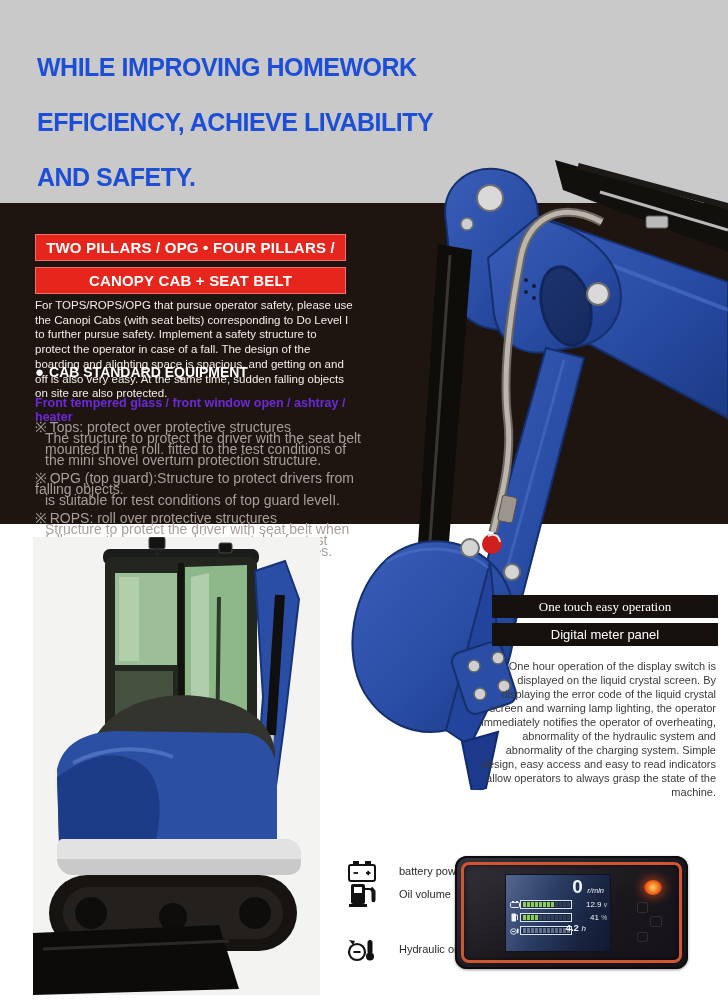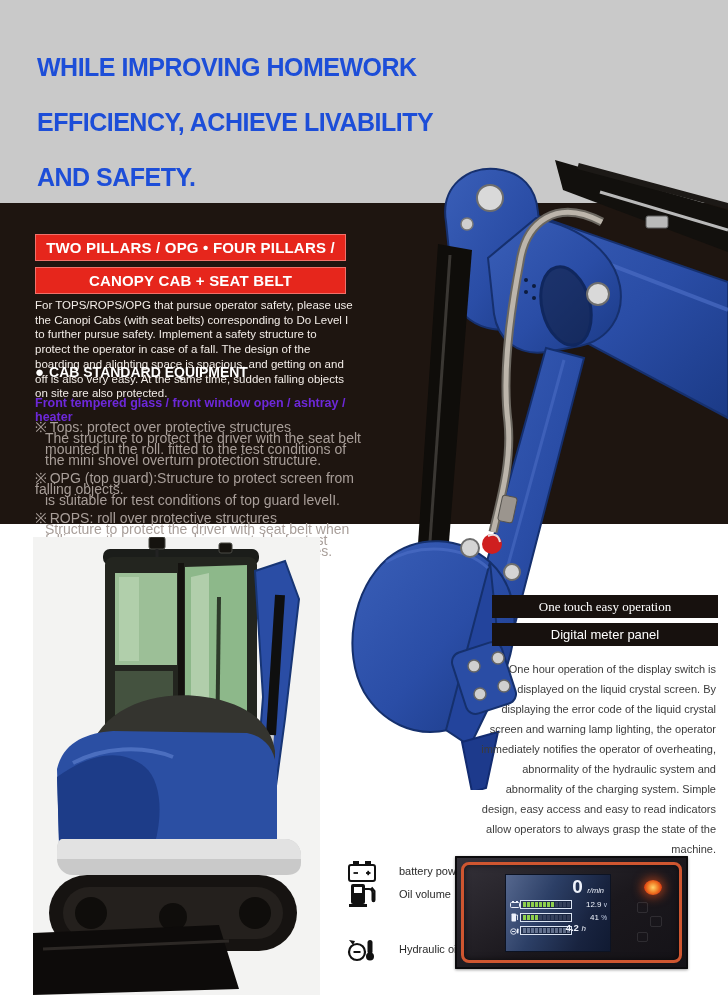--- a/index.html
+++ b/index.html
@@ -37,33 +37,33 @@
   .photo{left:33px;top:537px;width:287px;height:458px;z-index:1;}
 
   
   .arm{left:350px;top:160px;width:378px;height:630px;z-index:1;pointer-events:none;}
 
   
   .tag{position:absolute;left:492px;width:226px;height:23px;background:#17110e;
        color:#ffffff;font-size:13px;line-height:23px;text-align:center;z-index:2;}
   .tag1{top:595px;font-family:Liberation Serif, serif;} .tag2{top:623px;}
   .meter-body{left:476px;top:659px;width:240px;text-align:right;color:#3b3b3b;
-              font-size:11px;line-height:20px;z-index:2;}
+              font-size:11px;line-height:14px;z-index:2;}
 
   
   .legend-row{position:absolute;left:345px;height:30px;display:flex;
               align-items:center;z-index:2;}
   .legend-row .ic{width:34px;display:flex;justify-content:center;}
   .legend-row .lbl{margin-left:20px;font-size:11px;color:#2a2a2a;}
   .lr1{top:856px;} .lr2{top:879px;} .lr3{top:934px;}
 
   
   .panel{left:455px;top:856px;width:233px;height:113px;z-index:2;
          background:linear-gradient(150deg,#35323a 0%,#1b181d 55%,#141217 100%);
-         border-radius:1px;box-shadow:inset 0 0 0 2px #0c0b0d, 0 1px 3px rgba(0,0,0,.4);}
+         border-radius:12px;box-shadow:inset 0 0 0 2px #0c0b0d, 0 1px 3px rgba(0,0,0,.4);}
   .ring{position:absolute;inset:6px;border:3px solid #cf5630;border-radius:8px;
         box-shadow:inset 0 0 6px rgba(0,0,0,.6);}
   .lcd{position:absolute;left:50px;top:18px;width:106px;height:78px;
        background:linear-gradient(115deg,#55678e 0%,#2c3f66 38%,#18233f 75%,#101a32 100%);
        border:1px solid #0d1322;box-sizing:border-box;color:#eef2fb;}
   .rpm{text-align:right;padding:1px 6px 0 0;white-space:nowrap;}
   .rpm .val{font-size:19px;font-weight:700;}
   .rpm .unit{font-size:7.5px;font-style:italic;}
   .lcd-row{display:flex;align-items:center;height:13px;padding:0 3px;}
   .lcd-row .ric{width:11px;display:flex;justify-content:center;}
@@ -162,21 +162,21 @@
   <div class="equip-head">
     <span class="dot">●</span><span>CAB STANDARD EQUIPMENT</span>
   </div>
   <div class="equip-items">Front tempered glass / front window open / ashtray / heater</div>
   <div class="notes">
     <div class="note">
       <span class="mark">※</span><span>Tops: protect over protective structures</span>
       <span class="nbody">The structure to protect the driver with the seat belt mounted in the roll.  fitted to the test conditions of the mini shovel overturn protection structure.</span>
     </div>
     <div class="note">
-      <span class="mark">※</span><span>OPG (top guard):Structure to protect screen from falling objects.</span>
+      <span class="mark">※</span><span>OPG (top guard):Structure to protect drivers from falling objects.</span>
       <span class="nbody">is suitable for test conditions of top guard levelI.</span>
     </div>
     <div class="note">
       <span class="mark">※</span><span>ROPS: roll over protective structures</span>
       <span class="nbody">Structure to protect the driver with seat belt when falling.earthenware machine - suitable for test conditions of overturning protection structures.</span>
     </div>
   </div>
 </div>
 
 <svg class="abs photo" viewBox="0 0 287 458" xmlns="http://www.w3.org/2000/svg">

